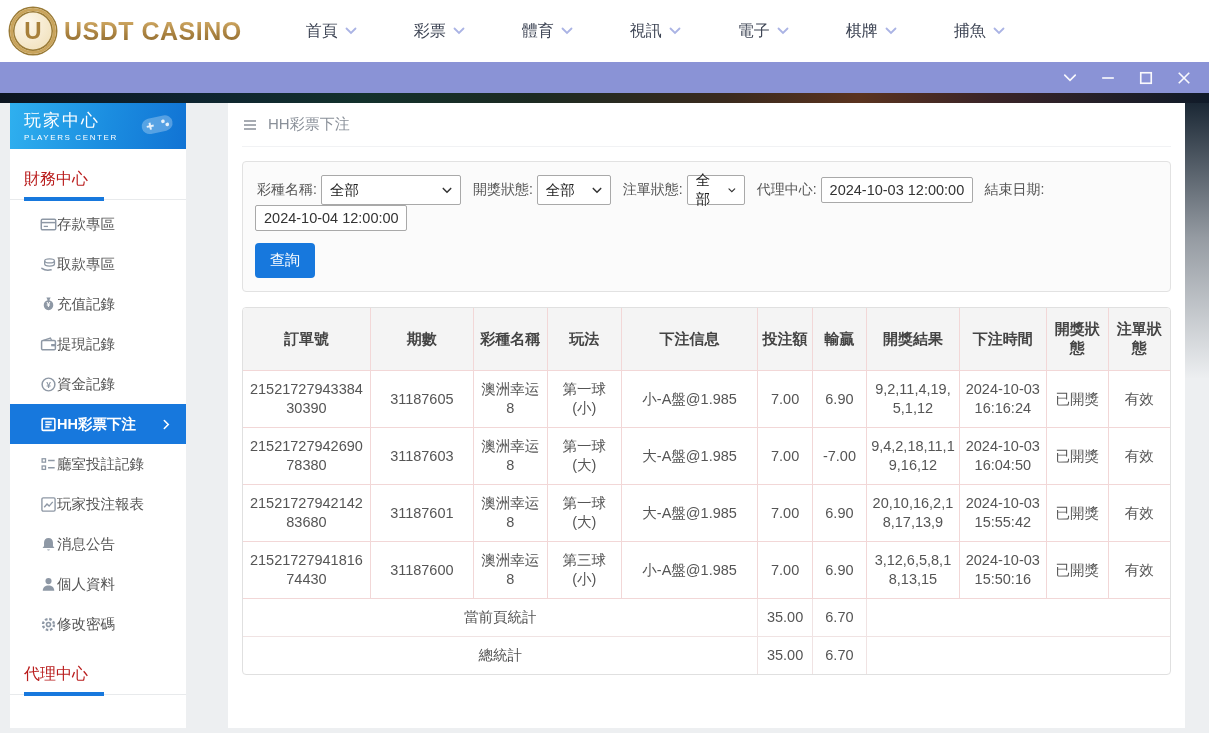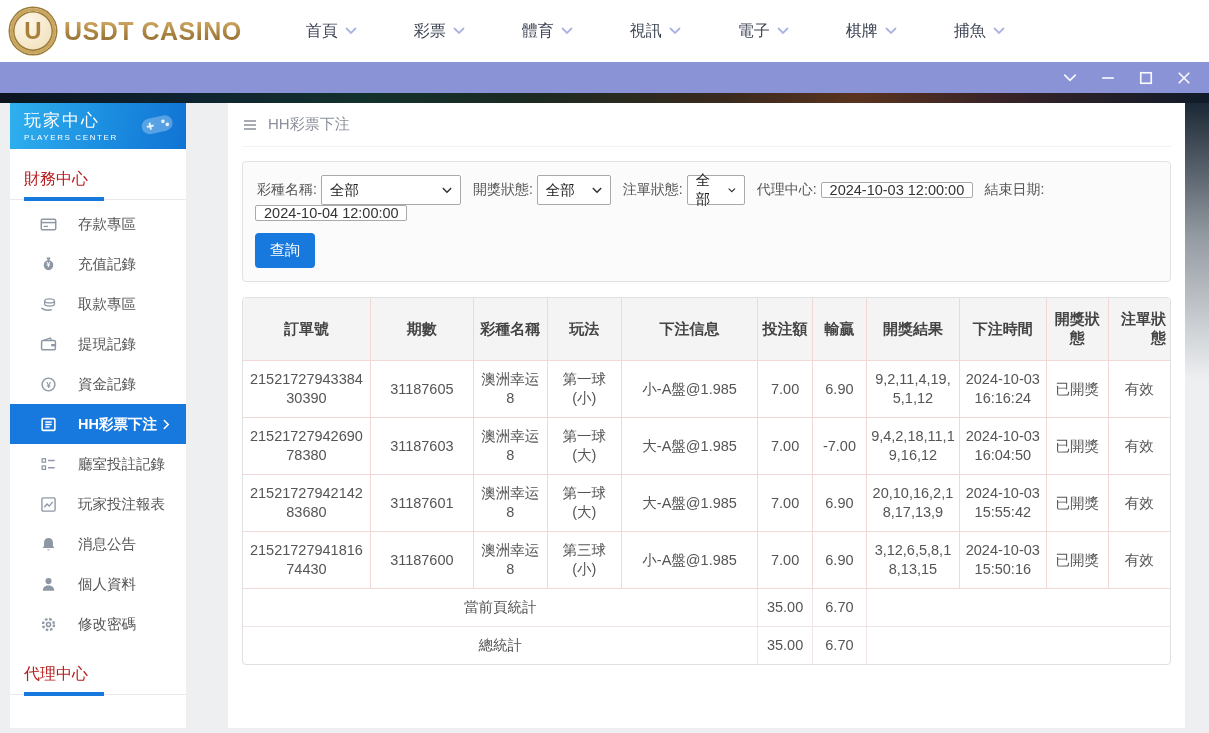--- a/index.html
+++ b/index.html
@@ -42,21 +42,21 @@
   .side-head { height:46px; background:linear-gradient(100deg,#2fb0ef 0%,#1b8de0 55%,#1173d4 100%);
     color:#fff; padding:6px 12px 0 14px; position:relative; }
   .side-head .t { font-size:17px; letter-spacing:2px; }
   .side-head .s { font-size:8px; letter-spacing:1.6px; margin-top:1px; }
   .side-head .pad-icon { position:absolute; right:12px; top:9px; width:34px; height:24px; transform:rotate(-12deg); }
   .section-title { position:relative; margin:12px 0 4px; padding:8px 14px 9px; font-size:16px; color:#b91c1c;
     border-bottom:1px solid #e8eaec; }
   .section-title::after { content:''; position:absolute; left:14px; bottom:-2px; width:80px; height:4px; background:#1778dd; }
   .side-item { position:relative; height:40px; display:flex; align-items:center; padding-left:30px; cursor:pointer; color:#555; }
   .side-item .icon { width:17px; height:17px; color:#8e98a5; display:inline-flex; }
-  .side-item .lbl { margin-left:21px; font-size:14.5px; }
+  .side-item .lbl { font-size:14.5px; }
   .side-item.active { background:#1778dd; color:#fff; }
   .side-item.active .icon { color:#fff; }
   .side-item.active .lbl { font-weight:bold; }
   .side-item .arrow { position:absolute; right:16px; width:7px; height:11px; color:#fff; display:none; }
   .side-item.active .arrow { display:inline-flex; }
 
   
   .main { position:absolute; left:228px; top:0; right:24px; bottom:5px; background:#fff; padding:0 14px; overflow:hidden; }
   .breadcrumb { height:44px; display:flex; align-items:center; gap:10px; color:#8a9099; border-bottom:1px solid #f1f2f4; }
   .breadcrumb .icon { width:16px; height:16px; color:#8a9099; display:inline-flex; }
@@ -65,30 +65,30 @@
   .filter-panel { margin-top:14px; border:1px solid #e2e2e2; border-radius:4px; background:#fbfbfb; padding:13px 12px; }
   .filter-row { display:flex; align-items:center; flex-wrap:wrap; }
   .f-label { font-size:14px; color:#555; margin:0 4px 0 2px; white-space:nowrap; }
   .select { height:30px; background:#fff; border:1px solid #a9a9a9; border-radius:2px; display:flex; align-items:center;
     justify-content:space-between; padding:0 8px; margin-right:10px; cursor:pointer; }
   .select .val { font-size:14.5px; color:#222; }
   .sel-caret { width:10px; height:7px; color:#333; display:inline-flex; margin-left:10px; }
   .sel-lottery { width:140px; }
   .sel-draw { width:74px; }
   .sel-order { width:58px; }
-  .date-input { height:16px; width:152px; border:1px solid #a9a9a9; border-radius:2px; font-size:14.5px; color:#333;
+  .date-input { height:26px; width:152px; border:1px solid #a9a9a9; border-radius:2px; font-size:14.5px; color:#333;
     padding:0 8px; margin-right:10px; font-family:inherit; background:#fff; }
   .query-btn { margin-top:12px; background:#1778dd; color:#fff; border:none; border-radius:4px;
     font-size:15px; padding:8px 15px; cursor:pointer; font-family:inherit; }
 
   .table-panel { margin-top:15px; border:1px solid #e0e0e0; border-radius:4px; overflow:hidden; background:#fff; }
   table { width:100%; border-collapse:collapse; table-layout:fixed; }
   th { background:#f4f4f4; font-size:15px; color:#444; font-weight:bold; padding:12px 4px;
     border:1px solid #f2d7d7; border-top:none; }
-  th:first-child { border-left:none; } th:last-child { border-right:none;text-align:right; }
+  th:first-child { border-left:none; } th:last-child { border-right:none; }
   td { font-size:14.5px; color:#555; text-align:center; padding:9px 4px; border:1px solid #f2d7d7; line-height:19px; }
   td:first-child { border-left:none; } td:last-child { border-right:none; }
   tr:last-child td { border-bottom:none; }
   td.brk { word-break:break-all; }
   tr.summary td { border-color:#f0e3e3; }
 </style>
 </head>
 <body>
 
 <div class="page">
@@ -216,35 +216,35 @@
                 <rect x="1.2" y="3" width="13.6" height="10" rx="1.2" fill="none" stroke="currentColor" stroke-width="1.4"></rect>
                 <path d="M1.2 6.2h13.6" stroke="currentColor" stroke-width="1.4"></path>
                 <path d="M3.5 9.8h4" stroke="currentColor" stroke-width="1.2"></path>
               </svg>
             </span>
             <span class="lbl">存款專區</span>
           </div>
           <div class="side-item">
             <span class="icon">
               <svg viewBox="0 0 16 16">
-                <path d="M6 1.5h4L8.8 4a5 5 0 0 1 3.7 4.8 4.5 4.5 0 0 1-9 0A5 5 0 0 1 7.2 4L6 1.5z" fill="currentColor"></path>
-                <text x="8" y="10.8" font-size="6.5" fill="#fff" text-anchor="middle" font-weight="bold">¥</text>
-              </svg>
-            </span>
-            <span class="lbl">充值記錄</span>
-          </div>
-          <div class="side-item">
-            <span class="icon">
-              <svg viewBox="0 0 16 16">
                 <ellipse cx="9" cy="4.6" rx="4.6" ry="1.9" fill="none" stroke="currentColor" stroke-width="1.2"></ellipse>
                 <path d="M4.4 4.6v3c0 1.1 2.1 1.9 4.6 1.9s4.6-.8 4.6-1.9v-3" fill="none" stroke="currentColor" stroke-width="1.2"></path>
                 <path d="M1.8 11.6c2.2 1.6 5.4 2.1 8.6 1.4" fill="none" stroke="currentColor" stroke-width="1.5" stroke-linecap="round"></path>
               </svg>
             </span>
             <span class="lbl">取款專區</span>
+          </div>
+          <div class="side-item">
+            <span class="icon">
+              <svg viewBox="0 0 16 16">
+                <path d="M6 1.5h4L8.8 4a5 5 0 0 1 3.7 4.8 4.5 4.5 0 0 1-9 0A5 5 0 0 1 7.2 4L6 1.5z" fill="currentColor"></path>
+                <text x="8" y="10.8" font-size="6.5" fill="#fff" text-anchor="middle" font-weight="bold">¥</text>
+              </svg>
+            </span>
+            <span class="lbl">充值記錄</span>
           </div>
           <div class="side-item">
             <span class="icon">
               <svg viewBox="0 0 16 16">
                 <rect x="1.5" y="4.2" width="13" height="8.8" rx="1.2" fill="none" stroke="currentColor" stroke-width="1.4"></rect>
                 <path d="M10.5 8.6h4" stroke="currentColor" stroke-width="2.2"></path>
                 <path d="M3.2 4.2l6.6-2.2 1.2 2.2" fill="none" stroke="currentColor" stroke-width="1.2"></path>
               </svg>
             </span>
             <span class="lbl">提現記錄</span>

